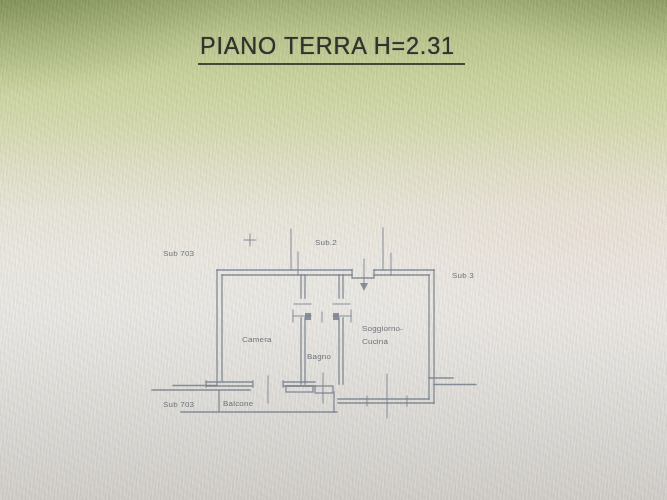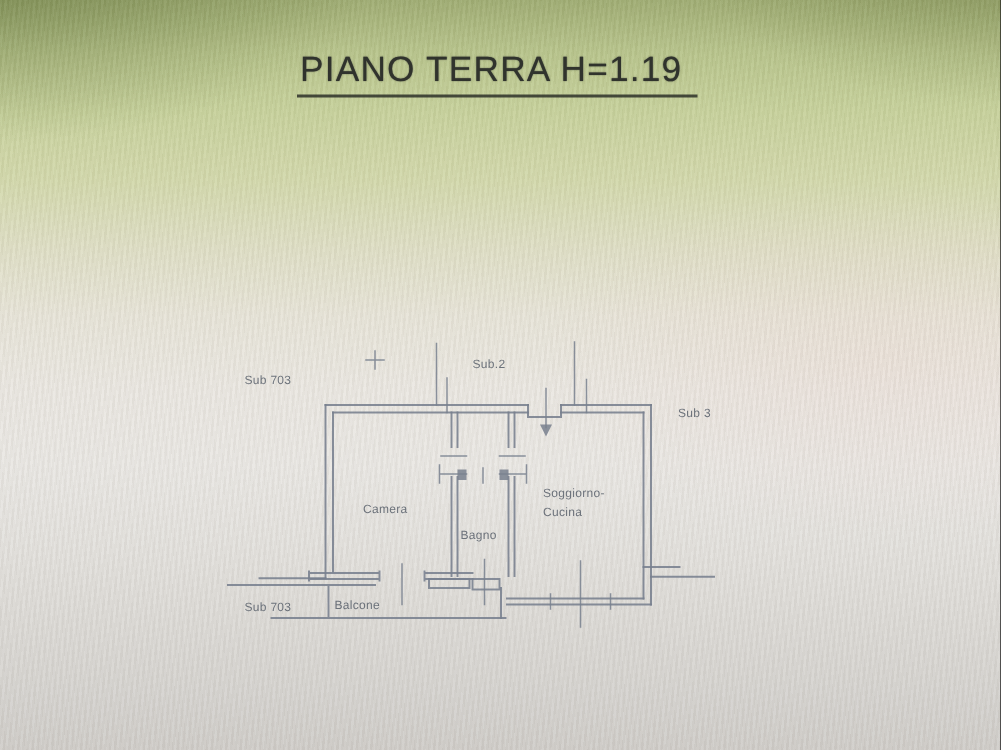--- a/index.html
+++ b/index.html
@@ -43,21 +43,21 @@
   svg.plan{position:absolute;left:0;top:0;filter:blur(0.35px);}
   .plan-label{font-family:"Liberation Sans",sans-serif;font-size:8px;letter-spacing:0.2px;opacity:0.9;}
 </style>
 </head>
 <body>
 
 <div class="monitor">
   <div class="screen-bg"></div>
   <div class="screen-moire"></div>
 
-  <div class="plan-title">PIANO TERRA H=1.19</div>
+  <div class="plan-title">PIANO TERRA H=2.31</div>
 
   <svg class="plan" width="667" height="500" viewBox="0 0 667 500">
 
     <g fill="none" stroke-width="1.3" stroke-linecap="square" stroke-opacity="0.88" stroke="#78808e">
 
       <path d="M217,270 H352 M374,270 H434"></path>
       <path d="M222,275 H352 M374,275 H429"></path>
       <path d="M352,270 V278 H374 V270"></path>
 
       <path d="M217,270 V385 M222,275 V381"></path>

